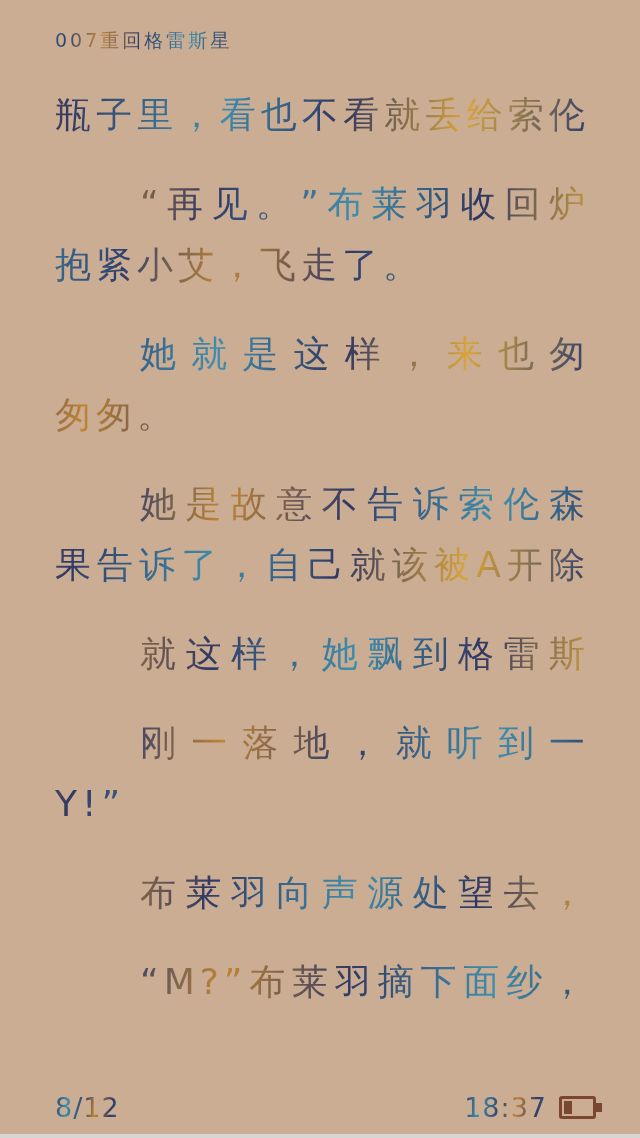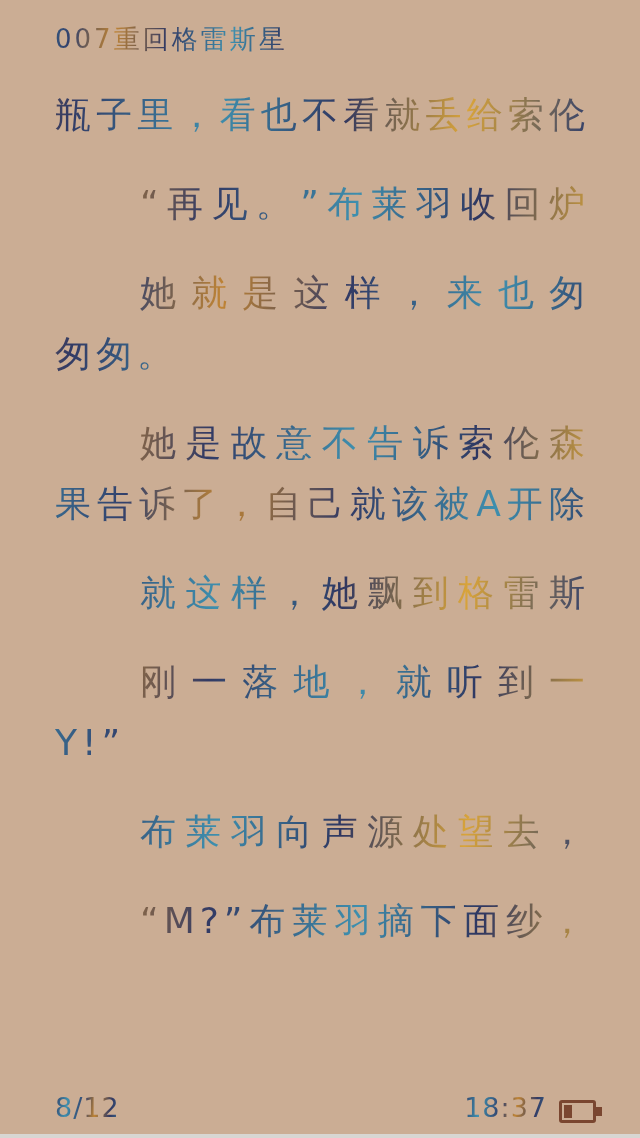--- a/index.html
+++ b/index.html
@@ -27,23 +27,23 @@
   @supports ((-webkit-background-clip: text) or (background-clip: text)) {
     .ink {
       -webkit-background-clip: text;
       background-clip: text;
       color: transparent;
     }
   }
 
   .chapter-title {
     position: absolute;
-    top: 22px;
+    top: 28px;
     left: 55px;
-    font-size: 26px;
+    font-size: 19px;
     letter-spacing: 3px;
     background-position: 30% 0;
   }
 
   .content {
     position: absolute;
     top: 84px;
     left: 55px;
     width: 535px;
   }
@@ -77,21 +77,21 @@
     bottom: 14px;
     height: 34px;
     display: flex;
     justify-content: space-between;
     align-items: center;
     font-size: 27px;
     letter-spacing: 1px;
   }
   .footer-right {
     display: flex;
-    align-items: flex-end;
+    align-items: center;
     gap: 12px;
   }
 
   .battery {
     position: relative;
     width: 37px;
     height: 23px;
     border: 3px solid #7a4630;
     border-radius: 3px;
     margin-right: 8px;
@@ -125,20 +125,21 @@
 </head>
 <body>
 
 <div class="page">
 
   <div class="chapter-title ink">007重回格雷斯星</div>
 
   <div class="content">
     <div class="line full ink">瓶子里，看也不看就丢给索伦森。</div>
     <div class="line full indent para ink">“再见。”布莱羽收回炉鼎，</div>
+    <div class="line ink">抱紧小艾，飞走了。</div>
     <div class="line full indent para ink">她就是这样，来也匆匆，去也</div>
     <div class="line ink">匆匆。</div>
     <div class="line full indent para ink">她是故意不告诉索伦森的，如</div>
     <div class="line full ink">果告诉了，自己就该被A开除了。</div>
     <div class="line full indent para ink">就这样，她飘到格雷斯星。</div>
     <div class="line full indent para ink">刚一落地，就听到一声：“</div>
     <div class="line ink">Y!”</div>
     <div class="line full indent para ink">布莱羽向声源处望去，原来是</div>
     <div class="line full indent para ink">“M?”布莱羽摘下面纱，歪</div>
   </div>

